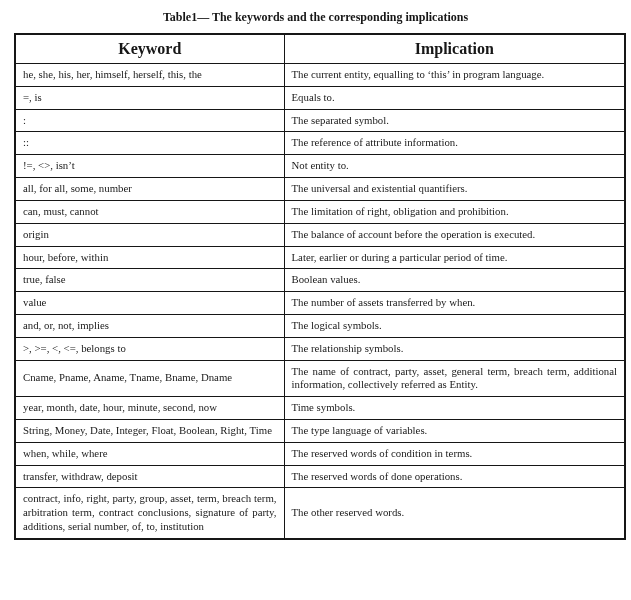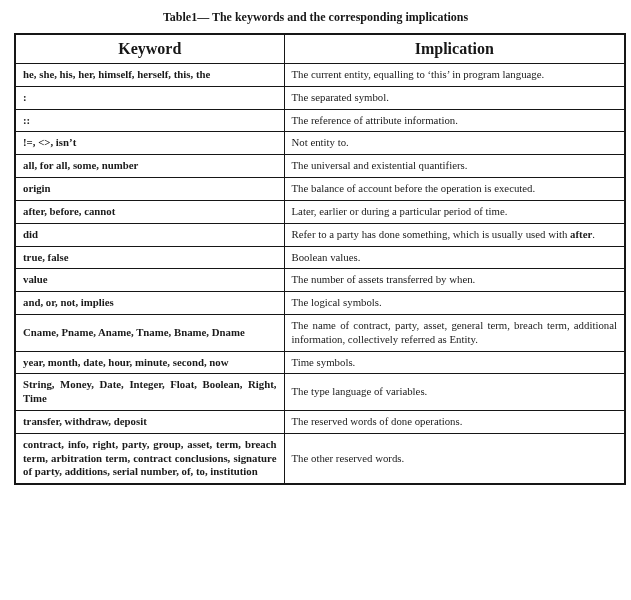--- a/index.html
+++ b/index.html
@@ -44,21 +44,21 @@
     padding: 5px 7px;
     color: #171717;
   }
   table.kw-table td {
     font-size: 10.8px;
     line-height: 1.28;
     padding: 4px 7px;
     color: #1a1a1a;
   }
   td.kw {
-    font-weight: 700;
+    font-weight: 400;
     text-align: justify;
   }
   td.imp {
     text-align: justify;
   }
   td.imp b {
     font-weight: 700;
   }
 </style>
 </head>
@@ -77,70 +77,82 @@
         <th>Keyword</th>
         <th>Implication</th>
       </tr>
     </thead>
     <tbody>
         <tr>
           <td class="kw">he, she, his, her, himself, herself, this, the</td>
           <td class="imp">The current entity, equalling to ‘this’ in program language.</td>
         </tr>
         <tr>
+          <td class="kw">=, is</td>
+          <td class="imp">Equals to.</td>
+        </tr>
+        <tr>
           <td class="kw">:</td>
           <td class="imp">The separated symbol.</td>
         </tr>
         <tr>
           <td class="kw">::</td>
           <td class="imp">The reference of attribute information.</td>
         </tr>
         <tr>
           <td class="kw">!=, &lt;&gt;, isn’t</td>
           <td class="imp">Not entity to.</td>
         </tr>
         <tr>
           <td class="kw">all, for all, some, number</td>
           <td class="imp">The universal and existential quantifiers.</td>
         </tr>
         <tr>
+          <td class="kw">can, must, cannot</td>
+          <td class="imp">The limitation of right, obligation and prohibition.</td>
+        </tr>
+        <tr>
           <td class="kw">origin</td>
           <td class="imp">The balance of account before the operation is executed.</td>
         </tr>
         <tr>
-          <td class="kw">after, before, cannot</td>
+          <td class="kw">hour, before, within</td>
           <td class="imp">Later, earlier or during a particular period of time.</td>
-        </tr>
-        <tr>
-          <td class="kw">did</td>
-          <td class="imp"><span>Refer to a party has done something, which is usually used with </span><b>after</b><span>.</span></td>
         </tr>
         <tr>
           <td class="kw">true, false</td>
           <td class="imp">Boolean values.</td>
         </tr>
         <tr>
           <td class="kw">value</td>
           <td class="imp">The number of assets transferred by when.</td>
         </tr>
         <tr>
           <td class="kw">and, or, not, implies</td>
           <td class="imp">The logical symbols.</td>
         </tr>
         <tr>
+          <td class="kw">&gt;, &gt;=, &lt;, &lt;=, belongs to</td>
+          <td class="imp">The relationship symbols.</td>
+        </tr>
+        <tr>
           <td class="kw">Cname, Pname, Aname, Tname, Bname, Dname</td>
           <td class="imp">The name of contract, party, asset, general term, breach term, additional information, collectively referred as Entity.</td>
         </tr>
         <tr>
           <td class="kw">year, month, date, hour, minute, second, now</td>
           <td class="imp">Time symbols.</td>
         </tr>
         <tr>
           <td class="kw">String, Money, Date, Integer, Float, Boolean, Right, Time</td>
           <td class="imp">The type language of variables.</td>
+        </tr>
+        <tr>
+          <td class="kw">when, while, where</td>
+          <td class="imp">The reserved words of condition in terms.</td>
         </tr>
         <tr>
           <td class="kw">transfer, withdraw, deposit</td>
           <td class="imp">The reserved words of done operations.</td>
         </tr>
         <tr>
           <td class="kw">contract, info, right, party, group, asset, term, breach term, arbitration term, contract conclusions, signature of party, additions, serial number, of, to, institution</td>
           <td class="imp">The other reserved words.</td>
         </tr>
       </tbody>

